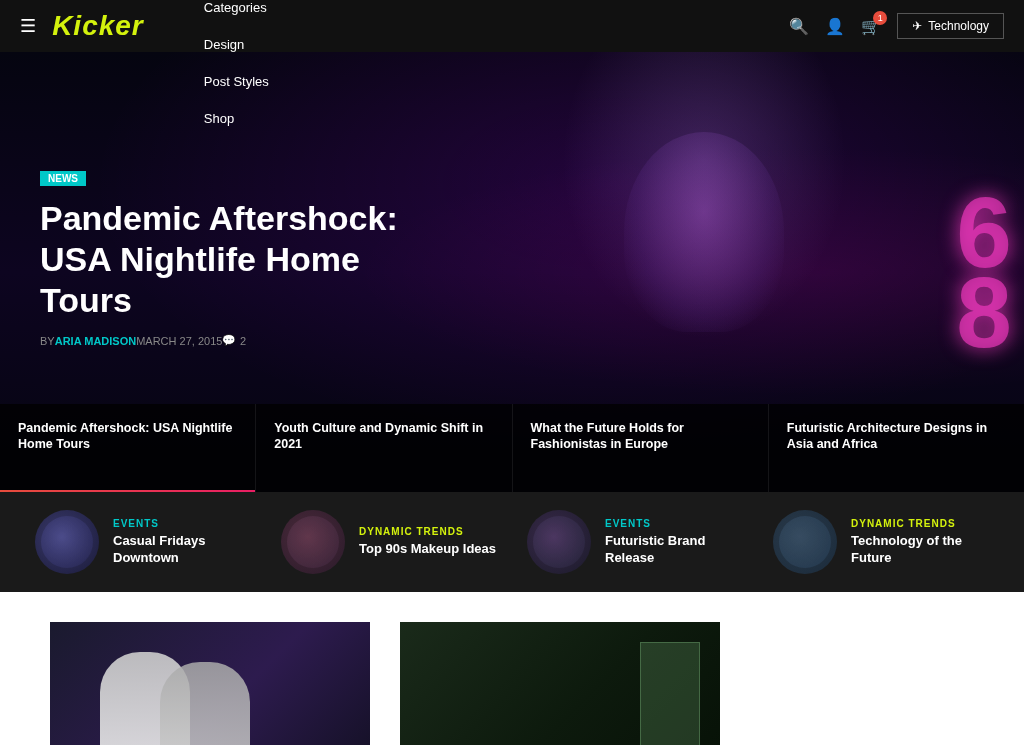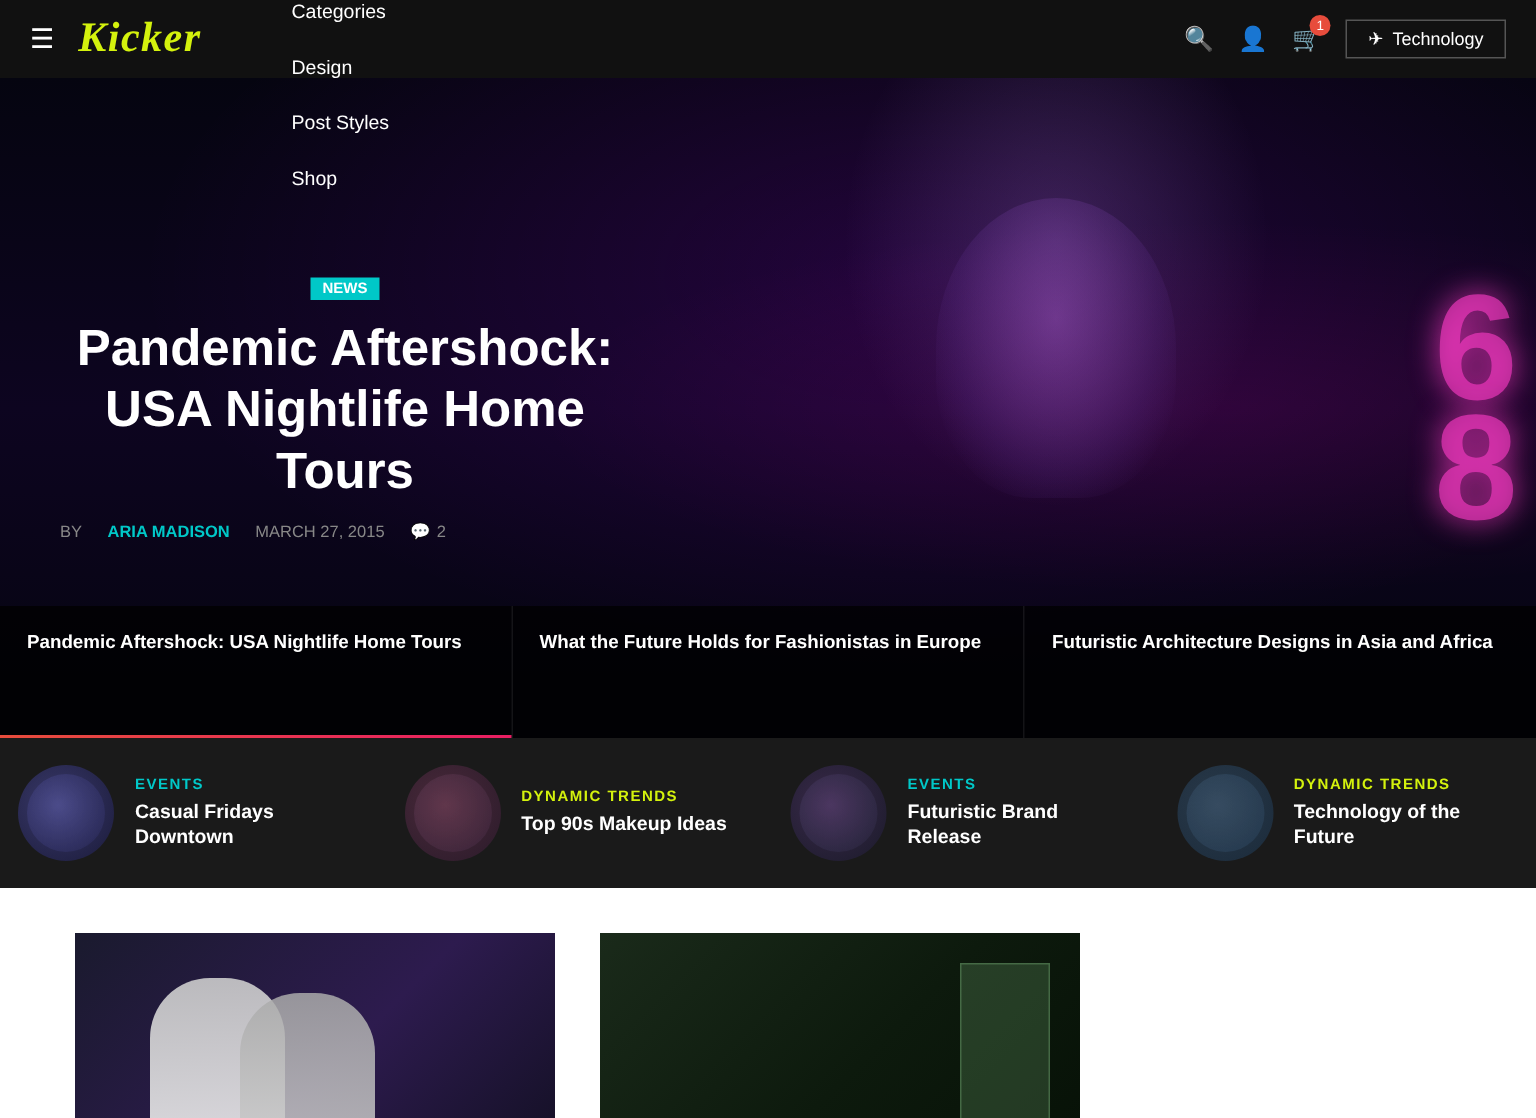--- a/index.html
+++ b/index.html
@@ -10,21 +10,21 @@
       background: #111;
       display: flex;
       align-items: center;
       padding: 0 20px;
       height: 52px;
       position: relative;
       z-index: 10;
     }
     .header-left { display: flex; align-items: center; gap: 16px; }
     .hamburger { color: #fff; font-size: 18px; cursor: pointer; }
-    .logo { color: #d4f20d; font-size: 28px; font-weight: 900; font-style: italic; letter-spacing: 1px; font-family: Liberation Serif, serif; }
+    .logo { color: #d4f20d; font-size: 28px; font-weight: 900; font-style: italic; letter-spacing: 1px; font-family: Liberation Sans, sans-serif; }
     .nav { display: flex; gap: 22px; margin-left: 60px; flex-direction: column; }
     .nav a { color: #fff; font-size: 13px; text-decoration: none; }
     .nav a:first-child { color: #d4f20d; }
     .header-right { margin-left: auto; display: flex; align-items: center; gap: 16px; }
     .header-right .icon { color: #fff; font-size: 16px; cursor: pointer; position: relative; }
     .cart-badge {
       position: absolute;
       top: -6px; right: -6px;
       background: #e74c3c;
       color: #fff;
@@ -94,22 +94,21 @@
       width: 160px;
       height: 200px;
       background: radial-gradient(ellipse at 50% 40%, rgba(180,100,220,0.4) 0%, rgba(100,50,150,0.2) 60%, transparent 80%);
       border-radius: 50% 50% 40% 40%;
       position: relative;
     }
     
     .hero-content {
       position: absolute;
       left: 40px;
-      top: 130px;
-      text-align: center;
+      top: 116px;
     }
     .news-badge {
       background: #00c8c8;
       color: #fff;
       font-size: 10px;
       font-weight: bold;
       padding: 2px 8px;
       margin-bottom: 12px;
       display: inline-block;
     }
@@ -117,21 +116,21 @@
       color: #fff;
       font-size: 34px;
       font-weight: 900;
       line-height: 1.2;
       max-width: 380px;
       margin-bottom: 14px;
     }
     .hero-meta {
       display: flex;
       align-items: center;
-      gap: 17px;
+      gap: 0;
       font-size: 11px;
       color: #888;
     }
     .hero-meta .by { color: #888; }
     .hero-meta .author { color: #00c8c8; font-weight: bold; }
     .hero-meta .date { color: #888; }
     .hero-meta .comments { color: #888; display: flex; align-items: center; gap: 4px; }
 
     
     .hero-strip {
@@ -159,21 +158,21 @@
     .strip-item-title {
       color: #fff;
       font-size: 12.5px;
       font-weight: 700;
       line-height: 1.3;
     }
 
     
     .trending-bar {
       background: #1a1a1a;
-      padding: 18px 12px;
+      padding: 18px 35px;
       display: flex;
       gap: 30px;
     }
     .trending-item {
       display: flex;
       align-items: center;
       gap: 14px;
       flex: 1;
     }
     .trending-thumb {
@@ -318,20 +317,23 @@
         💬 <span>2</span>
       </span>
     </div>
   </div>
 
   <div class="hero-strip">
     <div class="strip-item">
       <div class="strip-item-title">Pandemic Aftershock: USA Nightlife Home Tours</div>
     </div>
     <div class="strip-item">
+      <div class="strip-item-title">Youth Culture and Dynamic Shift in 2021</div>
+    </div>
+    <div class="strip-item">
       <div class="strip-item-title">What the Future Holds for Fashionistas in Europe</div>
     </div>
     <div class="strip-item" style="border-right:none;">
       <div class="strip-item-title">Futuristic Architecture Designs in Asia and Africa</div>
     </div>
   </div>
 </section>
 
 <div class="trending-bar">
   <div class="trending-item">

